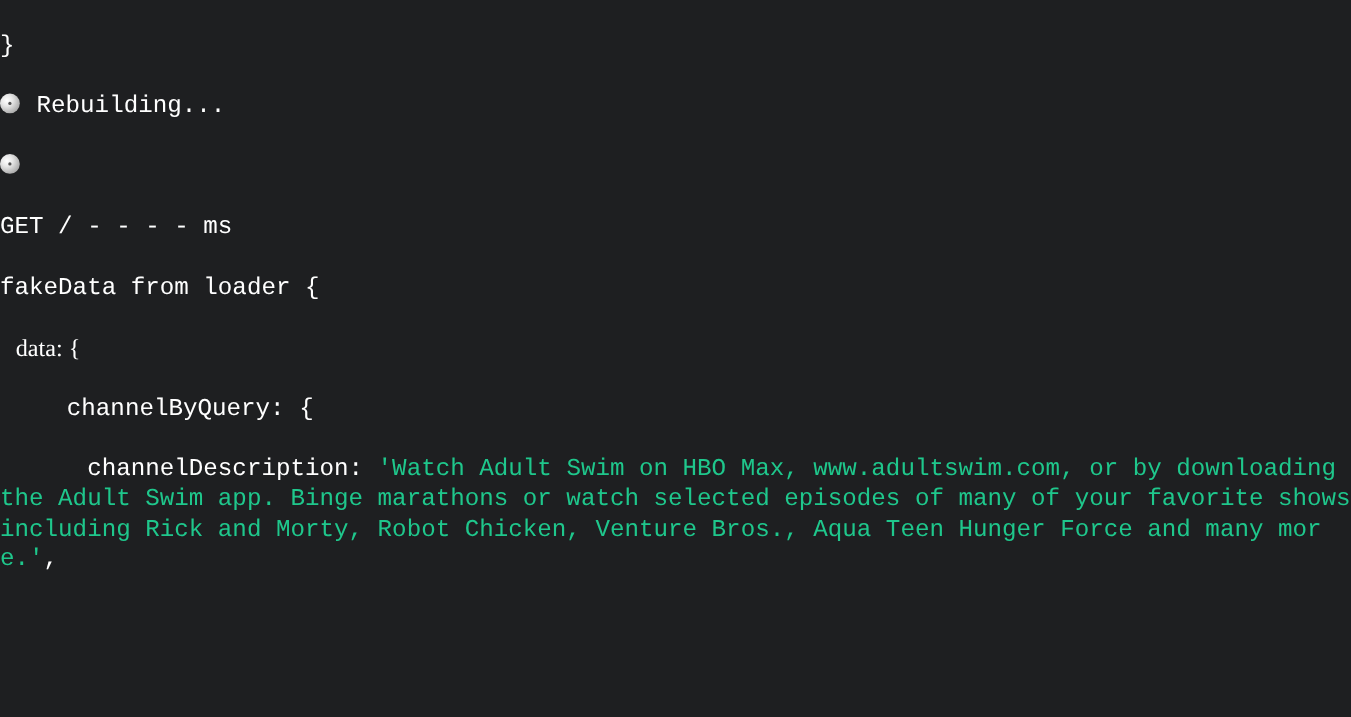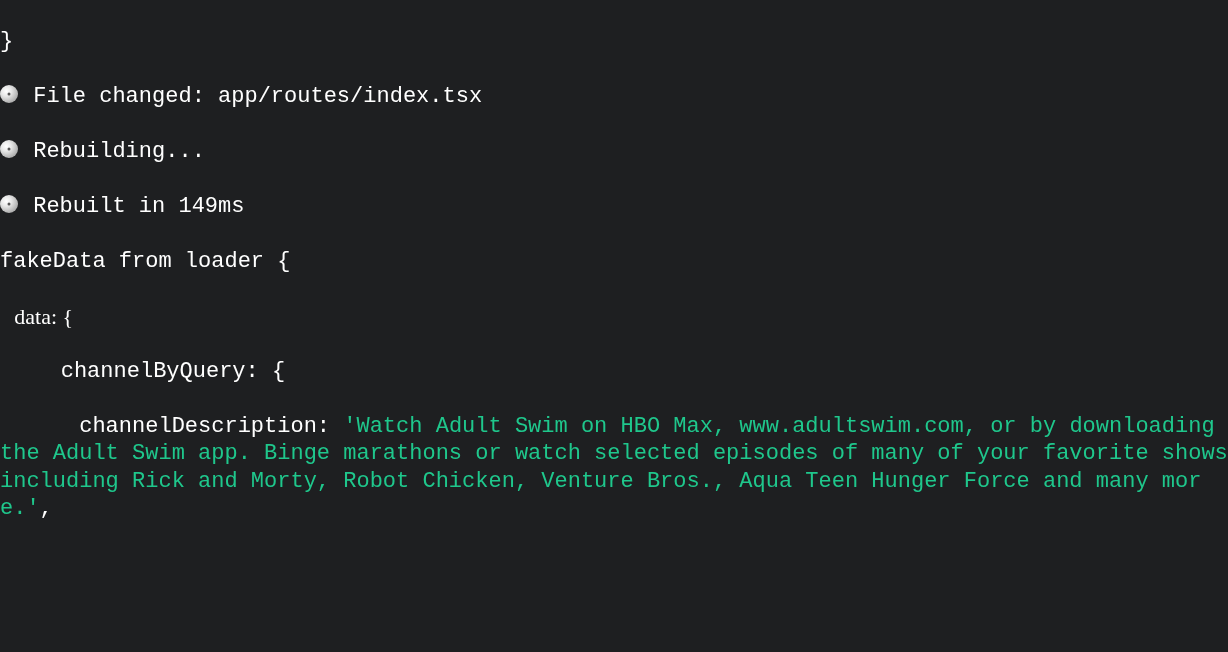--- a/index.html
+++ b/index.html
@@ -51,23 +51,23 @@
       transform: translate(-50%, -50%);
     }
     .pad1 { padding-left: 1.3ch; font-family: Liberation Serif, serif; }
     .pad3 { padding-left: 4.6ch; font-family: Liberation Mono, monospace; }
   </style>
 </head>
 <body>
 
 <div class="terminal">
 <span class="line white">}</span>
-<span class="line white"><span class="icon-disc"></span><span> File changed: </span><span>app/routes/index.tsx</span></span>
 <span class="line white"><span class="icon-disc"></span><span> Rebuilding...</span></span>
-<span class="line white"><span class="icon-disc"></span><span> Rebuilt in 149ms</span></span>
+<span class="line white"><span class="icon-disc"></span></span>
+<span class="line white">GET / - - - - ms</span>
 <span class="line white">fakeData from loader {</span>
 <span class="line white pad1">data: {</span>
 <span class="line white pad3">channelByQuery: {</span>
 <span class="line"><span class="white">      <span>channelDescription: </span></span><span class="green">'Watch Adult Swim on HBO Max, www.adultswim.com, or by downloading the Adult Swim app. Binge marathons or watch selected episodes of many of your favorite shows including Rick and Morty, Robot Chicken, Venture Bros., Aqua Teen Hunger Force and many more.'</span><span class="white">,</span></span>
 
 
 
 
 
 

